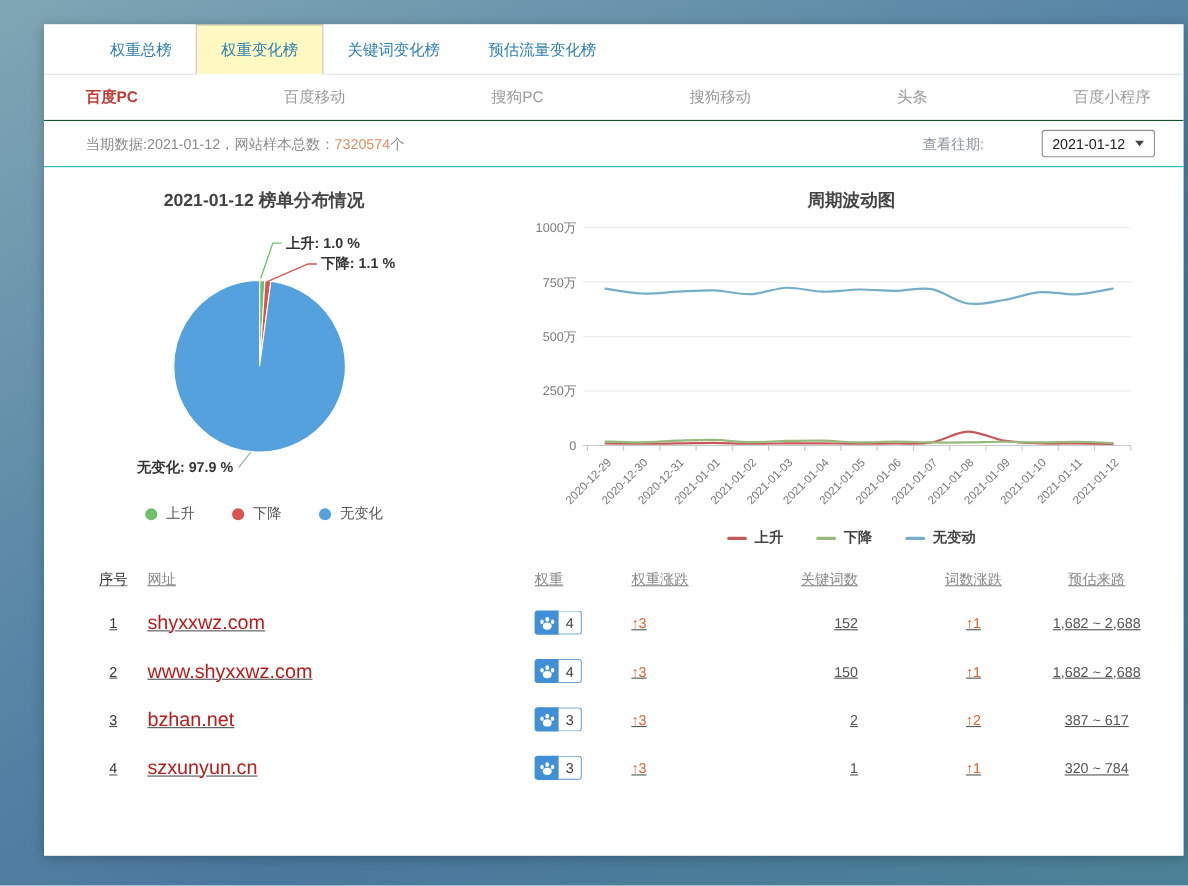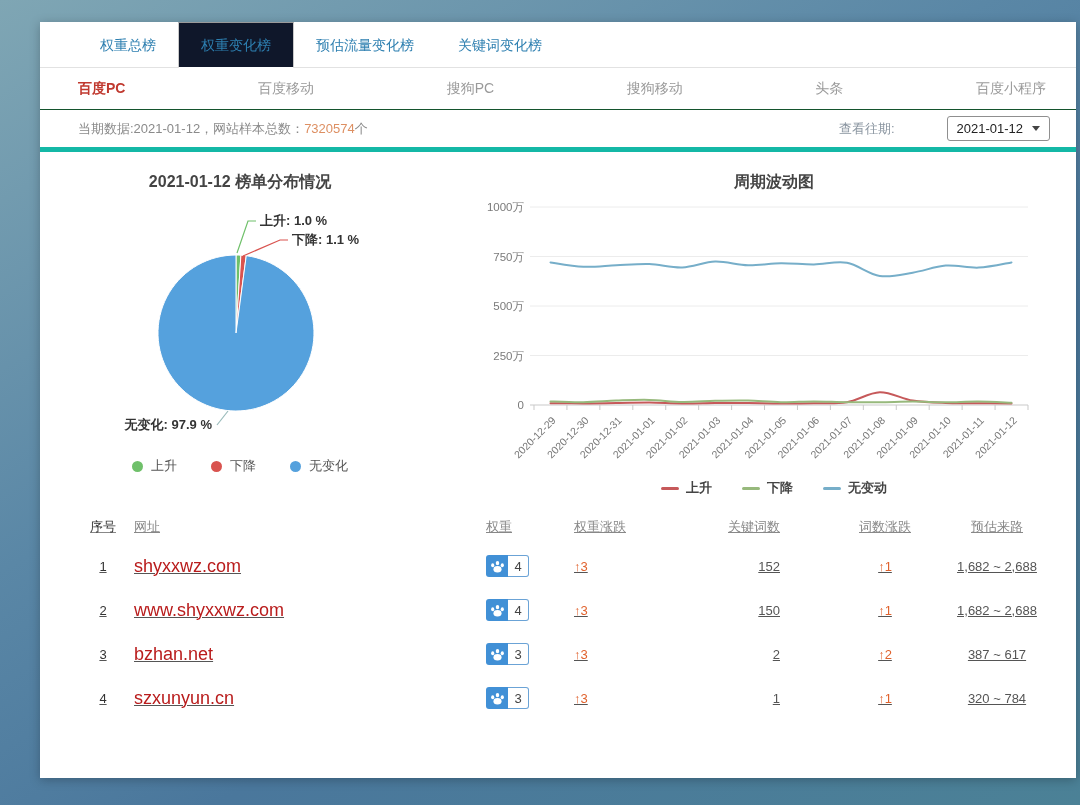--- a/index.html
+++ b/index.html
@@ -3,29 +3,29 @@
 <meta charset="utf-8">
 <style>
   * { margin:0; padding:0; box-sizing:border-box; }
   html,body { width:1080px; height:805px; font-family:"Liberation Sans","DejaVu Sans",sans-serif; }
   body { background:linear-gradient(150deg,#7fa6b4 0%,#5a87a6 40%,#4a779c 65%,#4b8196 100%); position:relative; overflow:hidden; }
   .card { position:absolute; left:40px; top:22px; width:1036px; height:756px; background:#fff; box-shadow:0 2px 10px rgba(0,0,0,.25); overflow:hidden; }
 
   
   .tabbar { height:46px; border-bottom:1px solid #e2e2e2; padding-left:38px; display:flex; align-items:flex-end; }
   .tab { color:#2d7fb0; font-size:14px; padding:0 22px; line-height:44px; cursor:pointer; position:relative; }
-  .tab.active { background:#0f172a; border:1px solid #c9c9c9; border-top-color:#9a9a9a; border-bottom:1px solid #fff; margin-bottom:-1px; }
+  .tab.active { background:#fef9c3; border:1px solid #c9c9c9; border-top-color:#9a9a9a; border-bottom:1px solid #fff; margin-bottom:-1px; }
 
   
   .subtabbar { height:42px; border-bottom:1px solid #14532d; padding-left:38px; display:flex; align-items:center;justify-content:space-between; }
   .subtab { color:#9a9a9a; font-size:14px; margin-right:30px; cursor:pointer; }
   .subtab.active { color:#c0392f; font-weight:bold; }
 
   
-  .inforow { height:42px; border-bottom:5px solid #14b8a6; padding:0 26px 0 38px; display:flex; align-items:center; justify-content:space-between; }
+  .inforow { height:42px; border-bottom:1px solid #14b8a6; padding:0 26px 0 38px; display:flex; align-items:center; justify-content:space-between; }
   .info-left { font-size:13px; color:#8a8a8a; }
   .info-left .count { color:#dd8f62; }
   .info-right { display:flex; align-items:center; font-size:13px; color:#8a95a0;gap:44px; }
   .select-box { margin-left:8px; border:1px solid #8f8f8f; border-radius:3px; padding:4px 9px; font-size:13px; color:#222; display:flex; align-items:center; cursor:pointer; background:#fff; }
   .select-box .caret { width:0; height:0; border-left:4px solid transparent; border-right:4px solid transparent; border-top:5px solid #444; margin-left:9px; }
 
   
   .charts { display:flex; height:358px; }
   .chart-block-left { width:432px; padding-top:20px; }
   .chart-block-right { flex:1; padding-top:20px; }
@@ -67,22 +67,22 @@
   svg text { font-family:"Liberation Sans","DejaVu Sans",sans-serif; }
 </style>
 </head>
 <body>
 
 <div class="card">
 
   <div class="tabbar">
     <div class="tab">权重总榜</div>
     <div class="tab active">权重变化榜</div>
+    <div class="tab">关键词变化榜</div>
     <div class="tab">预估流量变化榜</div>
-    <div class="tab">关键词变化榜</div>
   </div>
 
   <div class="subtabbar">
     <div class="subtab active">百度PC</div>
     <div class="subtab">百度移动</div>
     <div class="subtab">搜狗PC</div>
     <div class="subtab">搜狗移动</div>
     <div class="subtab">头条</div>
     <div class="subtab">百度小程序</div>
   </div>

